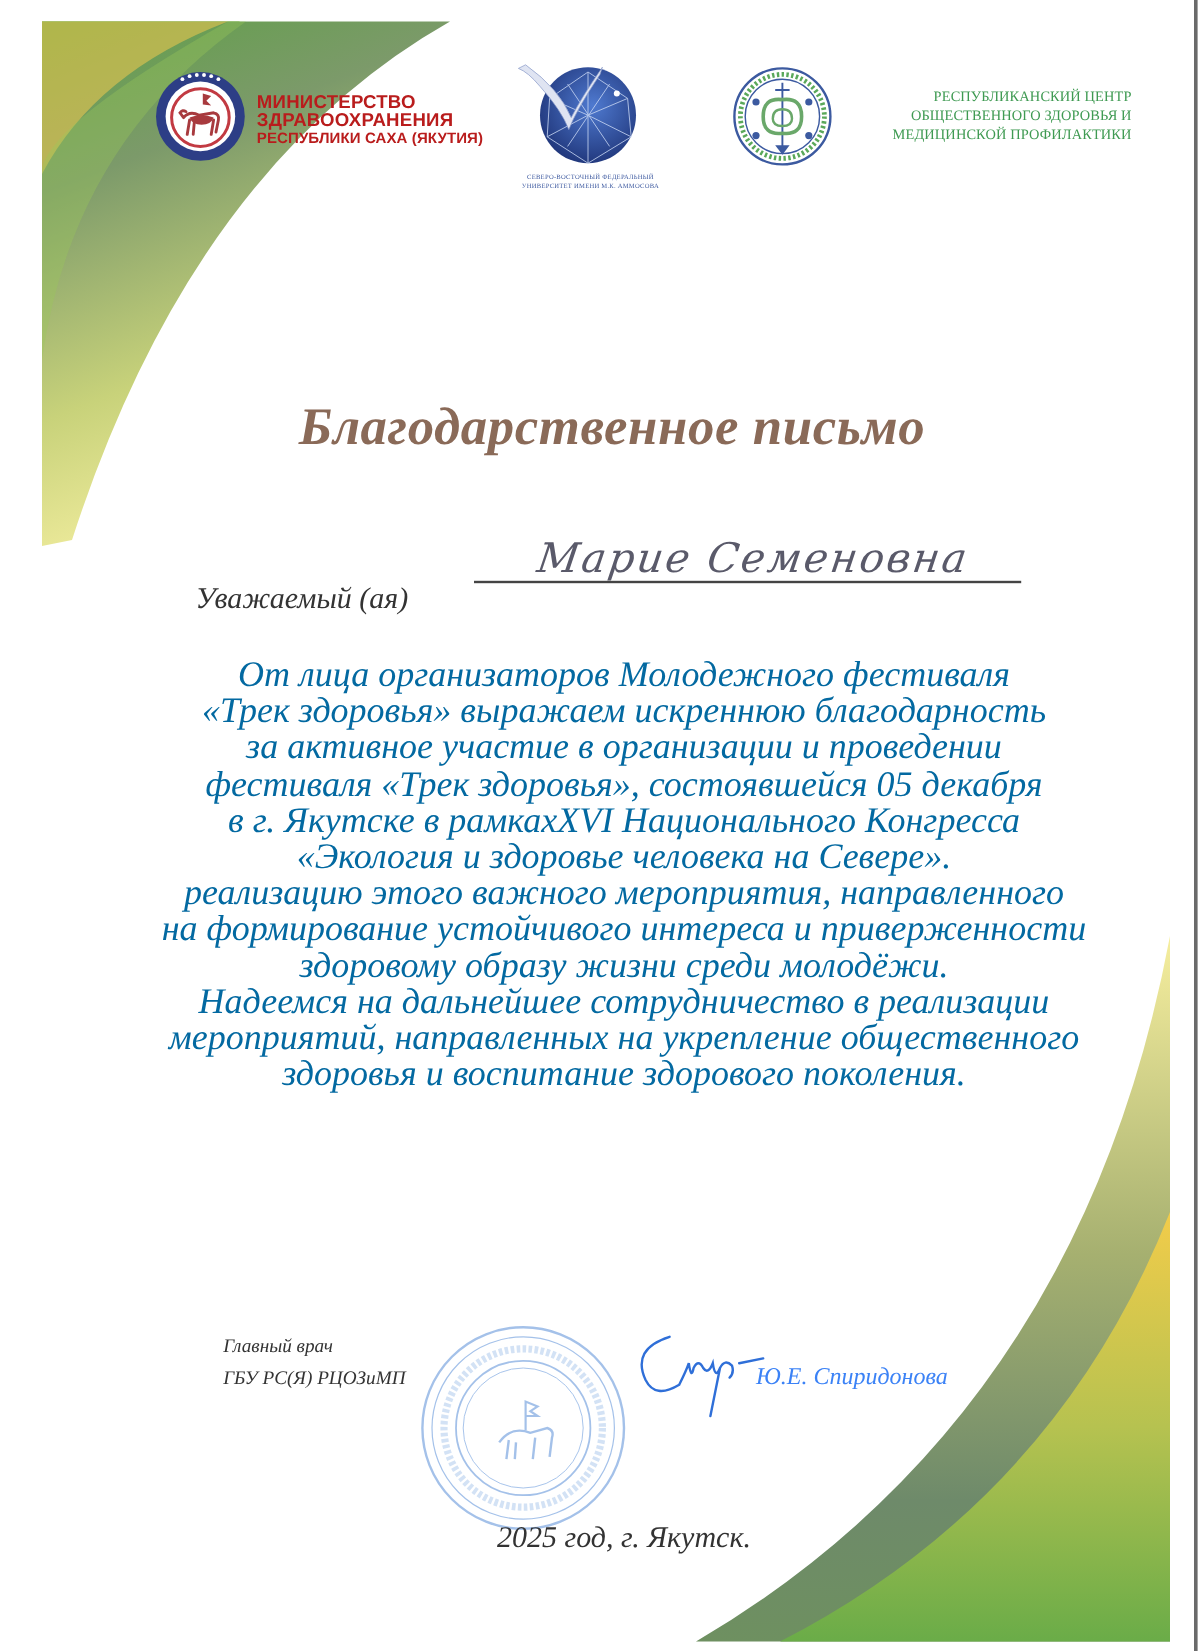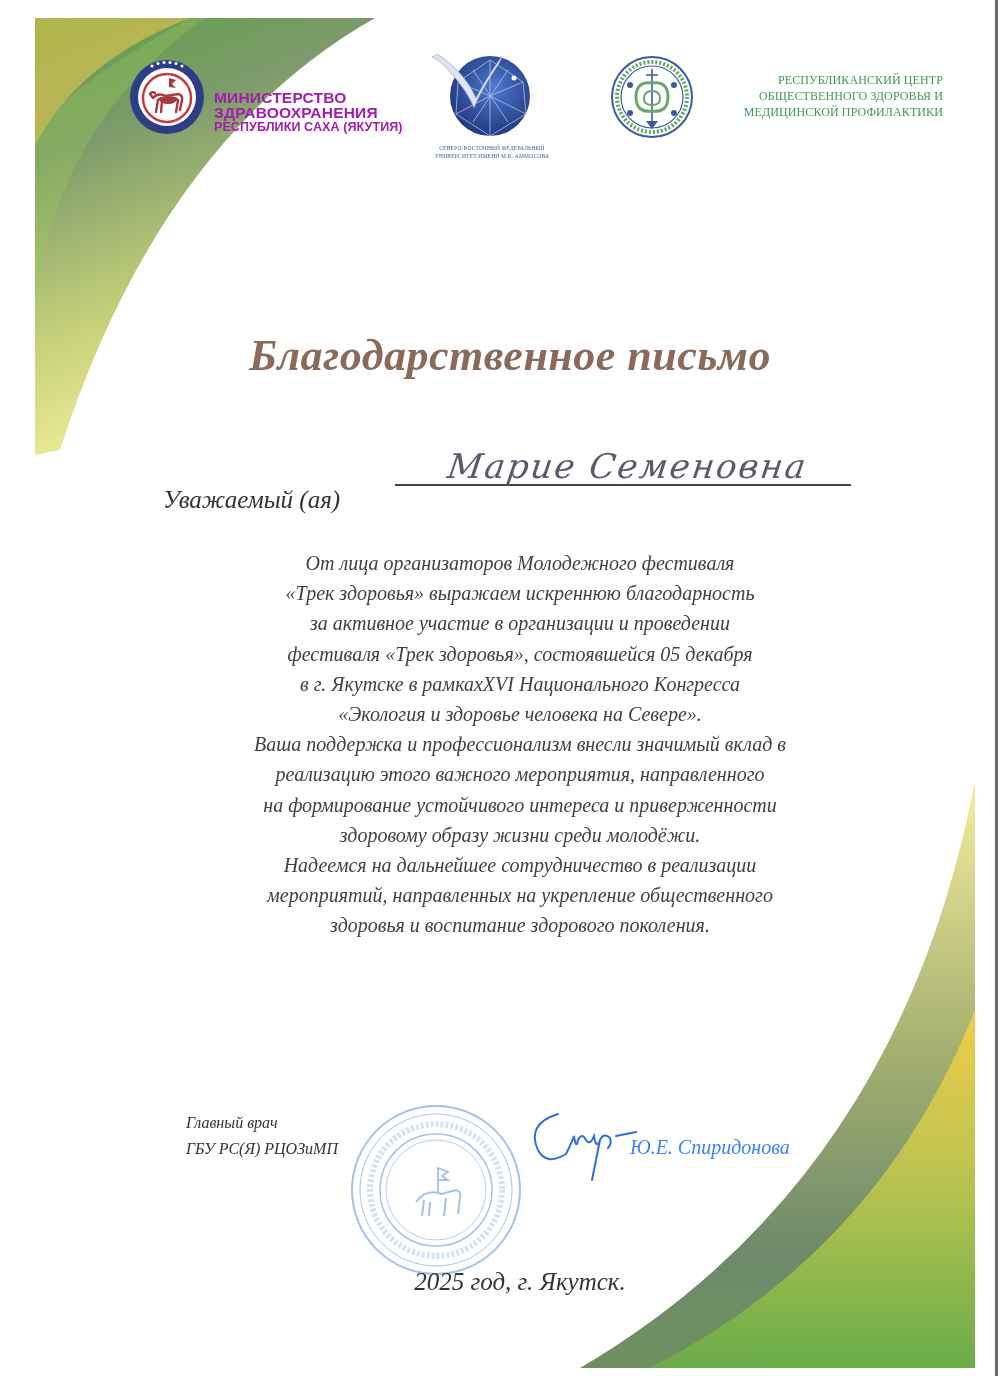--- a/index.html
+++ b/index.html
@@ -7,21 +7,21 @@
     body { position: relative; font-family: "Liberation Serif", "DejaVu Serif", serif; color: #2b2b2b; }
 
     .page { position: absolute; left: 0; top: 0; width: 1000px; height: 1376px; background: #fff; }
     .right-edge { position: absolute; left: 995px; top: 0; width: 3px; height: 1376px; background: #6a6a6a; }
 
     .bg-art { position: absolute; left: 0; top: 0; width: 1000px; height: 1376px; }
 
     
     .logo-ministry { position: absolute; left: 128px; top: 58px; width: 290px; height: 82px; }
     .emblem-sakha { position: absolute; left: 0; top: 0; width: 78px; height: 78px; }
-    .ministry-text { position: absolute; left: 86px; top: 32px; font-family: "Liberation Sans", "DejaVu Sans", sans-serif; font-weight: bold; color: #a21caf; line-height: 15px; }
+    .ministry-text { position: absolute; left: 86px; top: 20px; font-family: "Liberation Sans", "DejaVu Sans", sans-serif; font-weight: bold; color: #b91c1c; line-height: 15px; }
     .ministry-text .l1, .ministry-text .l2 { font-size: 15.5px; letter-spacing: 0.2px; }
     .ministry-text .l3 { font-size: 12.5px; letter-spacing: 0.1px; }
 
     .logo-svfu { position: absolute; left: 428px; top: 52px; width: 130px; height: 115px; }
     .svfu-globe { position: absolute; left: 0; top: 0; width: 120px; height: 90px; }
     .svfu-caption { position: absolute; left: 4px; top: 92px; width: 120px; text-align: center; font-size: 5.5px; line-height: 8px; color: #3e5aa0; font-family: "Liberation Serif", serif; letter-spacing: 0.2px; }
 
     .logo-rcoz { position: absolute; left: 610px; top: 55px; width: 340px; height: 90px; }
     .rcoz-emblem { position: absolute; left: 0; top: 0; width: 84px; height: 84px; }
     .rcoz-text { position: absolute; left: 93px; top: 17px; width: 240px; text-align: right; font-family: "Liberation Serif", serif; font-size: 12px; line-height: 16px; color: #3f9a52; letter-spacing: 0.1px; }
@@ -29,21 +29,21 @@
     
     .title { position: absolute; left: 0; top: 330px; width: 1020px; text-align: center; font-family: "Liberation Serif", serif; font-weight: bold; font-style: italic; font-size: 44px; color: #8a6a58; letter-spacing: 0.5px; }
 
     
     .salutation { position: absolute; left: 163px; top: 448px; height: 40px; width: 700px; }
     .salutation-label { position: absolute; left: 0; top: 6px; font-style: italic; font-size: 25px; color: #333; margin-top: 32px; }
     .salutation-line { position: absolute; left: 232px; top: 36px; width: 456px; height: 1.5px; background: #444; }
     .salutation-name { position: absolute; left: 285px; top: -2px; font-family: "DejaVu Serif", serif; font-style: italic; font-size: 34px; color: #5a5a6a; letter-spacing: 2px; transform: skewX(-8deg); font-weight: normal; }
 
     
-    .body-text { position: absolute; left: 70px; top: 548px; width: 900px; text-align: center; font-style: italic; font-size: 20px; line-height: 30.2px; color: #404040; }
+    .body-text { position: absolute; left: 70px; top: 548px; width: 900px; text-align: center; font-style: italic; font-size: 30px; line-height: 30.2px; color: #0369a1; }
     .body-text .line { display: block; white-space: nowrap; }
 
     
     .signature-block { position: absolute; left: 186px; top: 1110px; width: 700px; height: 180px; }
     .sig-position { position: absolute; left: 0; top: 0; font-style: italic; font-size: 16px; line-height: 26px; color: #333; }
     .sig-name { position: absolute; left: 444px; top: 26px; font-style: italic; font-size: 20px; color: #3b82f6; }
     .stamp { position: absolute; left: 160px; top: -8px; width: 180px; height: 176px; opacity: 0.55; }
     .signature-scribble { position: absolute; left: 330px; top: 0px; width: 130px; height: 80px; }
 
     .footer-place { position: absolute; left: 0; top: 1268px; width: 1040px; text-align: center; font-style: italic; font-size: 25px; color: #333; }
@@ -171,21 +171,20 @@
     <div class="salutation-line"></div>
   </div>
 
   <div class="body-text">
     <span class="line">От лица организаторов Молодежного фестиваля</span>
     <span class="line">«Трек здоровья» выражаем искреннюю благодарность</span>
     <span class="line">за активное участие в организации и проведении</span>
     <span class="line">фестиваля «Трек здоровья», состоявшейся 05 декабря</span>
     <span class="line">в г. Якутске в рамкахXVI Национального Конгресса</span>
     <span class="line">«Экология и здоровье человека на Севере».</span>
-    <span class="line">Ваша поддержка и профессионализм внесли значимый вклад в</span>
     <span class="line">реализацию этого важного мероприятия, направленного</span>
     <span class="line">на формирование устойчивого интереса и приверженности</span>
     <span class="line">здоровому образу жизни среди молодёжи.</span>
     <span class="line">Надеемся на дальнейшее сотрудничество в реализации</span>
     <span class="line">мероприятий, направленных на укрепление общественного</span>
     <span class="line">здоровья и воспитание здорового поколения.</span>
   </div>
 
   <div class="signature-block">
     <svg class="stamp" viewBox="0 0 180 176">

